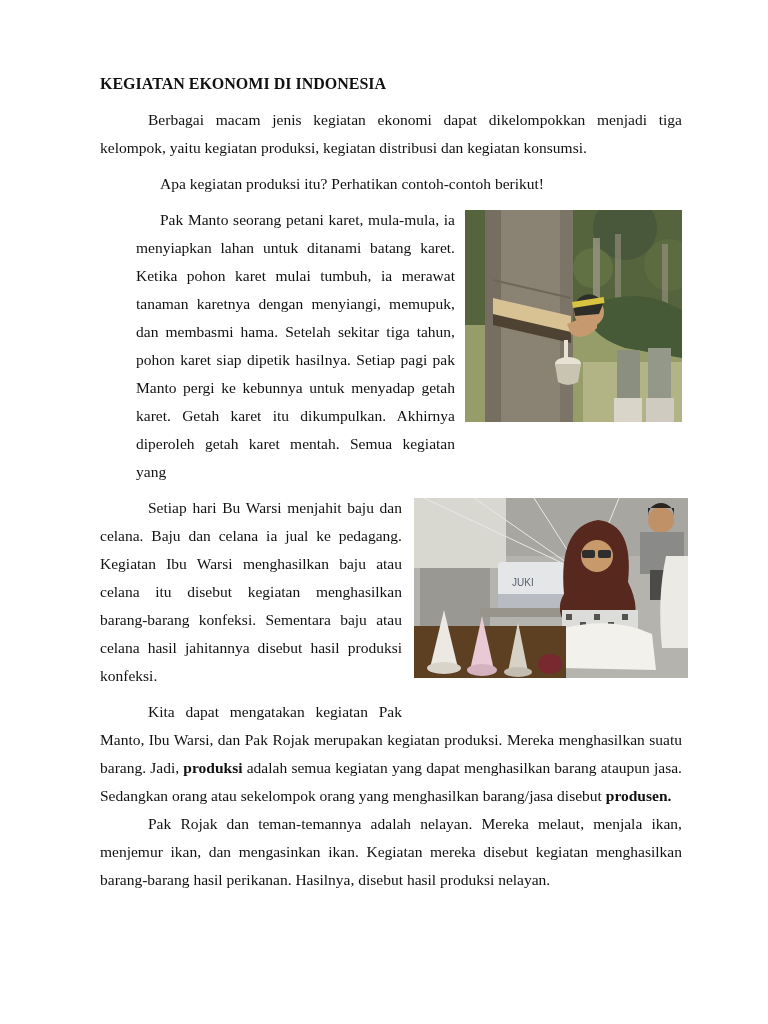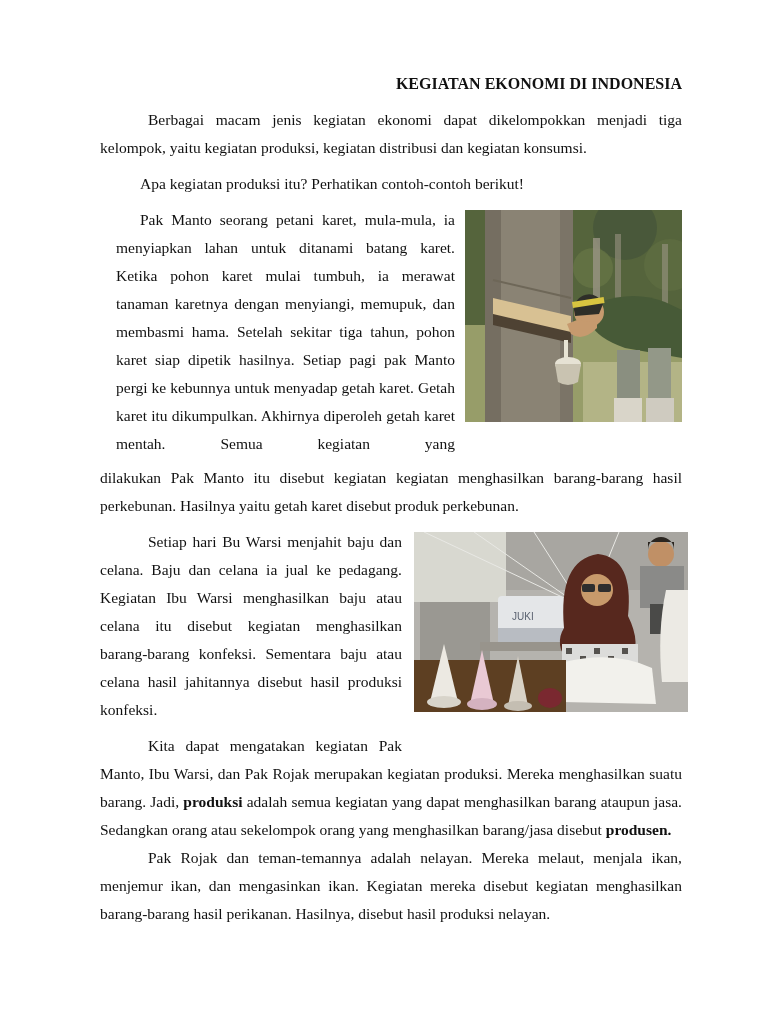--- a/index.html
+++ b/index.html
@@ -5,25 +5,25 @@
   * { margin:0; padding:0; box-sizing:border-box; }
   html,body { background:#ffffff; }
   body { width:768px; height:1024px; overflow:hidden; }
   .page {
     width:768px; height:1024px; background:#fff;
     padding:70px 86px 0 100px;
     font-family:"Liberation Serif", serif;
     font-size:15.5px; line-height:28px; color:#111;
   }
   p { text-align:justify; }
-  .title { text-align:right; font-weight:bold; font-size:16px; }
+  .title { text-align:left; font-weight:bold; font-size:16px; }
   .mt { margin-top:8px; }
   .ind { text-indent:48px; }
   .ind-sm { text-indent:24px; }
-  .list { margin-left:16px; }
+  .list { margin-left:36px; }
   .heading { font-weight:bold; padding-left:15px; text-align:left; }
   .heading .ht { margin-left:12px; }
   .jl { text-align-last:justify; }
   .figR { float:right; display:block; }
   .fig1 { width:217px; margin:4px 0 42px 10px; }
   .fig2 { width:268px; margin:4px 0 36px 12px; }
   .clr { clear:right; }
   b { font-weight:bold; }
   svg { display:block; }
 </style>
@@ -68,21 +68,20 @@
         <path d="M132 118 Q118 132 106 124 L102 114 L112 110 Q122 112 132 112 Z" fill="#c69a6e"></path>
         <rect x="152" y="140" width="23" height="52" fill="#8a8f80"></rect>
         <rect x="183" y="138" width="23" height="54" fill="#939888"></rect>
         <rect x="149" y="188" width="28" height="24" fill="#d9d5c9"></rect>
         <rect x="181" y="188" width="28" height="24" fill="#cfcbc0"></rect>
       </svg>
     </span>
     <p class="ind-sm jl">Pak Manto seorang petani karet, mula-mula, ia menyiapkan lahan untuk ditanami batang karet. Ketika pohon karet mulai tumbuh, ia merawat tanaman karetnya dengan menyiangi, memupuk, dan membasmi hama. Setelah sekitar tiga tahun, pohon karet siap dipetik hasilnya. Setiap pagi pak Manto pergi ke kebunnya untuk menyadap getah karet. Getah karet itu dikumpulkan. Akhirnya diperoleh getah karet mentah. Semua kegiatan yang</p>
   </div>
 
-  <p class="clr">dilakukan Pak Manto itu disebut kegiatan kegiatan menghasilkan barang-barang hasil perkebunan. Hasilnya yaitu getah karet disebut produk perkebunan.</p>
 
   <div class="mt">
     <span class="figR fig2">
       <svg viewBox="0 0 274 180" width="274" height="180">
         <rect width="274" height="180" fill="#b5b3ae"></rect>
         <rect width="92" height="70" fill="#d8d8d0"></rect>
         <rect x="92" width="182" height="58" fill="#a8a6a1"></rect>
         <rect x="6" y="70" width="70" height="58" fill="#9a9892"></rect>
         <path d="M10 0 L180 80 M60 0 L172 78 M120 0 L168 75 M205 0 L174 76" stroke="#e8e8e4" stroke-width="1" fill="none"></path>
         <circle cx="247" cy="22" r="13" fill="#c09066"></circle>

